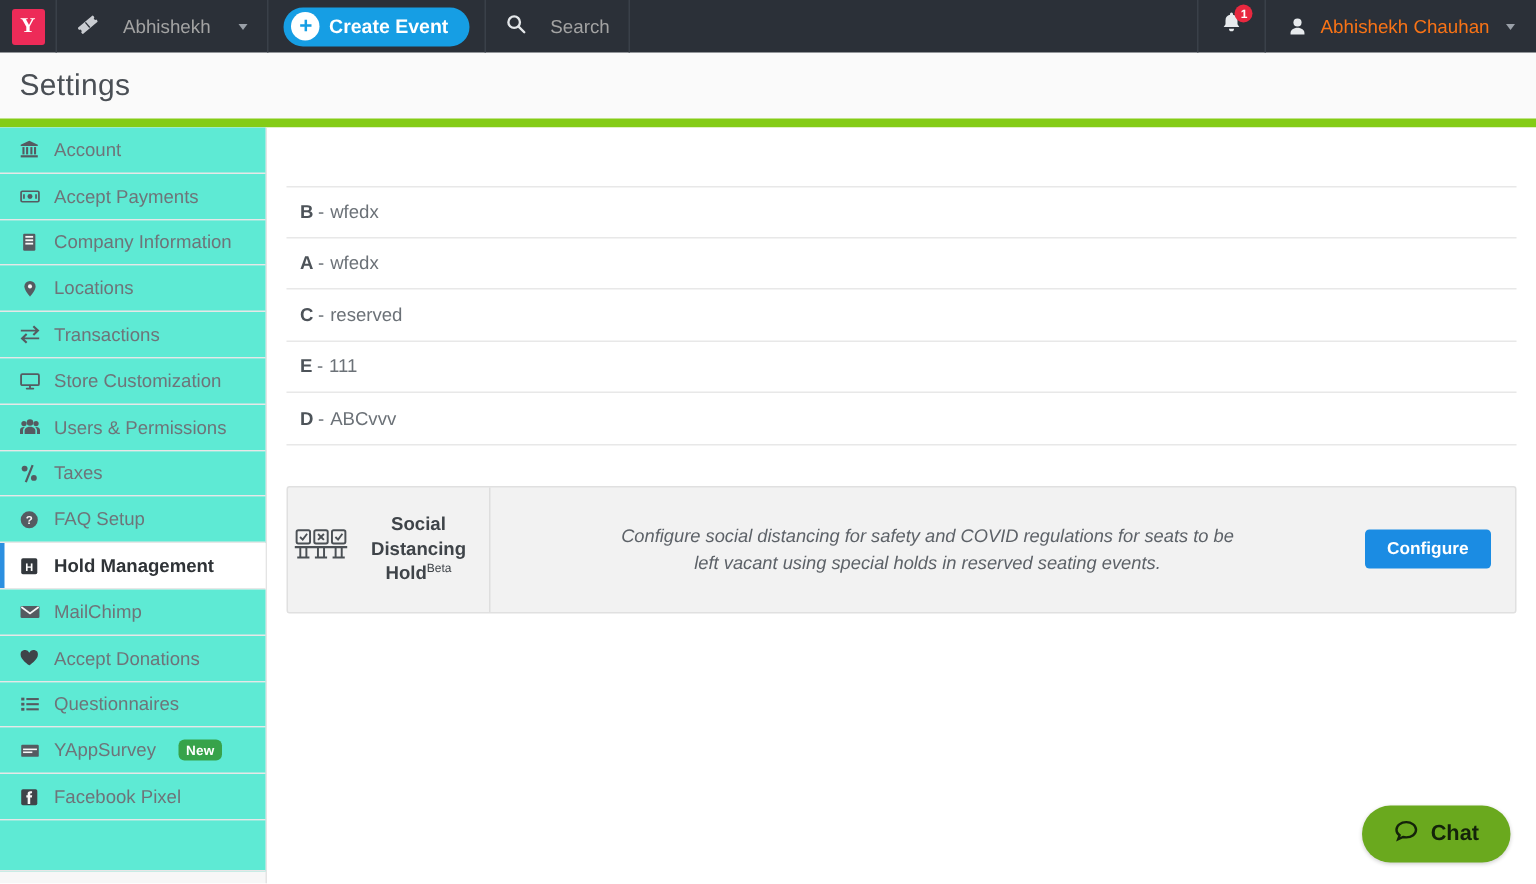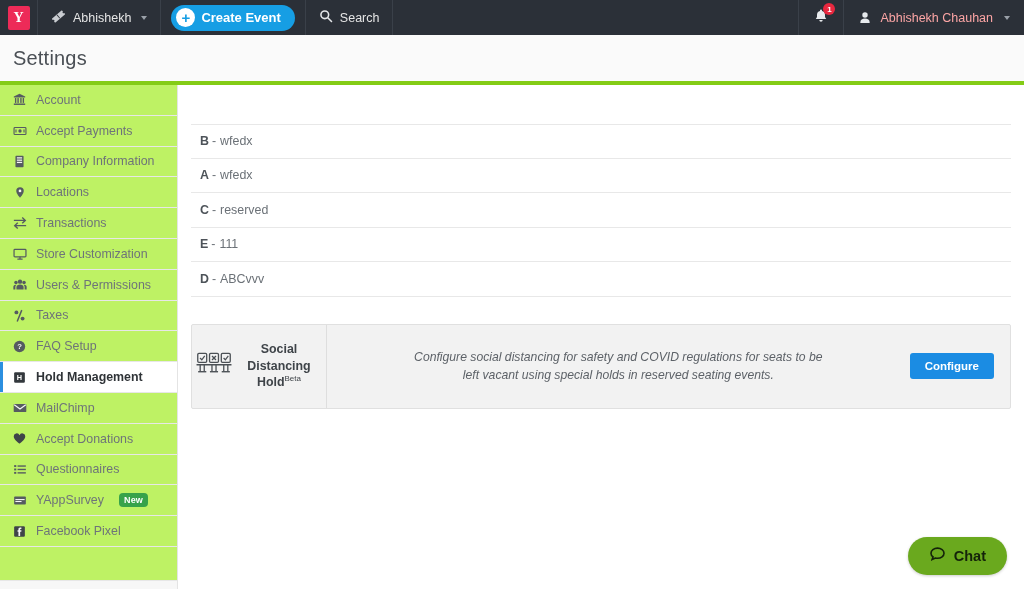--- a/index.html
+++ b/index.html
@@ -22,22 +22,22 @@
     width: 38px; display:flex; align-items:center; justify-content:center;
     border-right:1px solid #3a4049;
   }
   .logo-box {
     width: 22px; height: 24px; background: #ed2b58; border-radius:2px;
     color:#fff; font-weight:bold; font-size:14px;
     display:flex; align-items:center; justify-content:center;
     font-family:"Liberation Serif", serif;
   }
   .nav-item {
-    display:flex; align-items:center; gap:7px;
-    padding: 0 13px; color:#e5e5e5; font-size:12.5px;
+    display:flex; align-items:center; gap:16px;
+    padding: 0 13px; color:#a3a3a3; font-size:12.5px;
     border-right:1px solid #3a4049; white-space:nowrap;
   }
   .caret-dn {
     width:0;height:0;border-left:3.5px solid transparent;border-right:3.5px solid transparent;
     border-top:4px solid #9aa0a8; margin-left:3px;
   }
   .create-wrap { display:flex; align-items:center; padding:0 10px; border-right:1px solid #3a4049;}
   .create-btn {
     background:#169ee4; border-radius:16px; height:26px;
     display:flex;align-items:center; gap:6px; padding:0 14px 0 5px;
@@ -52,38 +52,38 @@
   .bell-cell {
     position:relative; display:flex;align-items:center;justify-content:center;
     padding:0 14px; border-left:1px solid #3a4049; border-right:1px solid #3a4049;
   }
   .badge-dot {
     position:absolute; top:3px; right:8px;
     background:#e8283f; color:#fff; font-size:8px; font-weight:bold;
     min-width:12px;height:12px;border-radius:6px;
     display:flex;align-items:center;justify-content:center; padding:0 2px;
   }
-  .user-cell { display:flex;align-items:center;gap:8px;padding:4px 14px; color:#fca5a5; font-size:12.5px; }
+  .user-cell { display:flex;align-items:center;gap:8px;padding:4px 14px; color:#f97316; font-size:12.5px; }
   .avatar-ico { width:14px;height:14px; }
 
   
   .titlebar {
-    height: 50px; background:#fafafa; border-bottom:4px solid #84cc16;
+    height: 50px; background:#fafafa; border-bottom:6px solid #84cc16;
     display:flex; align-items:center; padding-left:13px;
   }
   .titlebar h1 { font-size:20px; font-weight:normal; color:#4a4f55; letter-spacing:.2px;}
 
   
   .body-row { display:flex; height: calc(589px - 35px - 50px); }
 
   .sidebar { width:178px; background:#f7f7f7; border-right:1px solid #e4e4e4; }
   .side-item {
     height:30.8px; display:flex; align-items:center; gap:9px;
     padding-left:12px; border-bottom:1px solid #e7e7e7;
-    color:#6e7479; font-size:12.4px; position:relative; background:#bef264;
+    color:#6e7479; font-size:12.4px; position:relative; background:#5eead4;
   }
   .side-item .sico { width:15px; display:flex;align-items:center;justify-content:center; color:#4f555b; }
   .side-item.active {
     background:#ffffff; color:#2f3337; font-weight:bold;
   }
   .side-item.active::before {
     content:""; position:absolute; left:0; top:0; bottom:0; width:3px; background:#2b8fe0;
   }
   .side-item.empty { height:34px; }
   .new-badge {

